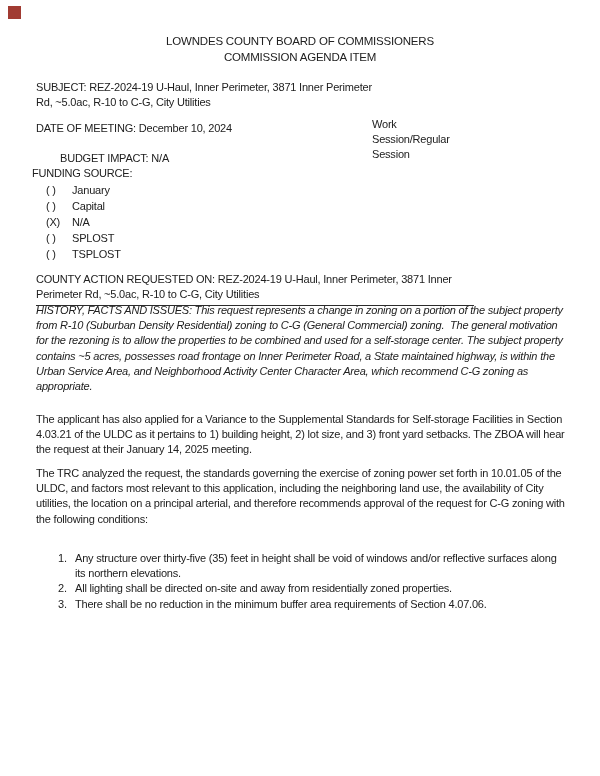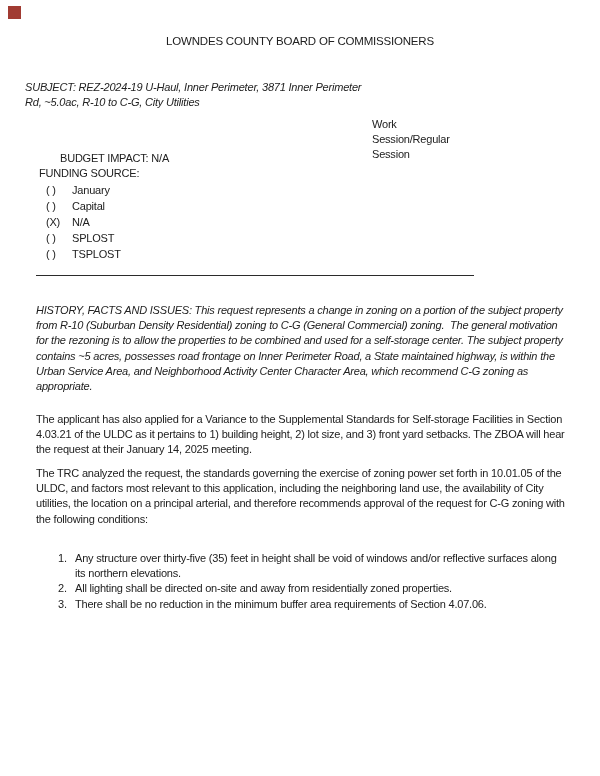--- a/index.html
+++ b/index.html
@@ -28,25 +28,25 @@
     position: absolute;
     top: 33px; left: 0;
     width: 600px;
     text-align: center;
     font-size: 11.5px;
     line-height: 16px;
   }
   .abs { position: absolute; }
   .line { white-space: pre; }
   .para { white-space: pre-wrap; }
-  .subject-block { top: 80px; left: 25px; width: 420px; font-style: italic; }
+  .subject-block { top: 80px; left: 36px; width: 420px; }
   .session-block { top: 105px; left: 372px; width: 96px; margin-top: 12px; }
   .date-line { top: 121px; left: 36px; }
   .budget-line { top: 151px; left: 36px; padding-left: 24px; }
-  .funding-label { top: 166px; left: 39px; }
+  .funding-label { top: 166px; left: 32px; }
   .funding-list { top: 182px; left: 46px; }
   .funding-row { display: flex; height: 16px; line-height: 16px; }
   .funding-marker { white-space: pre; width: 26px; }
   .funding-option-label { white-space: pre; }
   .county-action-block {
     top: 272px; left: 36px; width: 438px;
     padding-bottom: 3px;
     border-bottom: 1.5px solid #2b2b2b;
   }
   .history-para { top: 303px; left: 36px; width: 536px; font-style: italic; }
@@ -60,29 +60,31 @@
 </style>
 </head>
 <body>
 
 <div class="page">
 
   <div class="red-marker" style="background-color: rgb(161, 59, 50);"></div>
 
   <div class="doc-header">
     <div class="line">LOWNDES COUNTY BOARD OF COMMISSIONERS</div>
+    <div class="line">COMMISSION AGENDA ITEM</div>
   </div>
 
   <div class="abs subject-block">
     <div class="line">SUBJECT: REZ-2024-19 U-Haul, Inner Perimeter, 3871 Inner Perimeter</div>
     <div class="line">Rd, ~5.0ac, R-10 to C-G, City Utilities</div>
   </div>
 
   <div class="abs session-block">Work Session/Regular Session</div>
 
+  <div class="abs line date-line">DATE OF MEETING: December 10, 2024</div>
 
   <div class="abs line budget-line">BUDGET IMPACT: N/A</div>
 
   <div class="abs line funding-label">FUNDING SOURCE:</div>
 
   <div class="abs funding-list">
     <div class="funding-row">
       <span class="funding-marker">( )</span>
       <span class="funding-option-label">January</span>
     </div>
@@ -98,20 +100,22 @@
       <span class="funding-marker">( )</span>
       <span class="funding-option-label">SPLOST</span>
     </div>
     <div class="funding-row">
       <span class="funding-marker">( )</span>
       <span class="funding-option-label">TSPLOST</span>
     </div>
   </div>
 
   <div class="abs county-action-block">
+    <div class="line">COUNTY ACTION REQUESTED ON: REZ-2024-19 U-Haul, Inner Perimeter, 3871 Inner</div>
+    <div class="line">Perimeter Rd, ~5.0ac, R-10 to C-G, City Utilities</div>
   </div>
 
   <div class="abs para history-para">HISTORY, FACTS AND ISSUES: This request represents a change in zoning on a portion of the subject property from R-10 (Suburban Density Residential) zoning to C-G (General Commercial) zoning.  The general motivation for the rezoning is to allow the properties to be combined and used for a self-storage center. The subject property contains ~5 acres, possesses road frontage on Inner Perimeter Road, a State maintained highway, is within the Urban Service Area, and Neighborhood Activity Center Character Area, which recommend C-G zoning as appropriate.</div>
 
   <div class="abs para variance-para">The applicant has also applied for a Variance to the Supplemental Standards for Self-storage Facilities in Section 4.03.21 of the ULDC as it pertains to 1) building height, 2) lot size, and 3) front yard setbacks. The ZBOA will hear the request at their January 14, 2025 meeting.</div>
 
   <div class="abs para trc-para">The TRC analyzed the request, the standards governing the exercise of zoning power set forth in 10.01.05 of the ULDC, and factors most relevant to this application, including the neighboring land use, the availability of City utilities, the location on a principal arterial, and therefore recommends approval of the request for C-G zoning with the following conditions:</div>
 
   <div class="abs conditions-list">
     <div class="condition-row">

